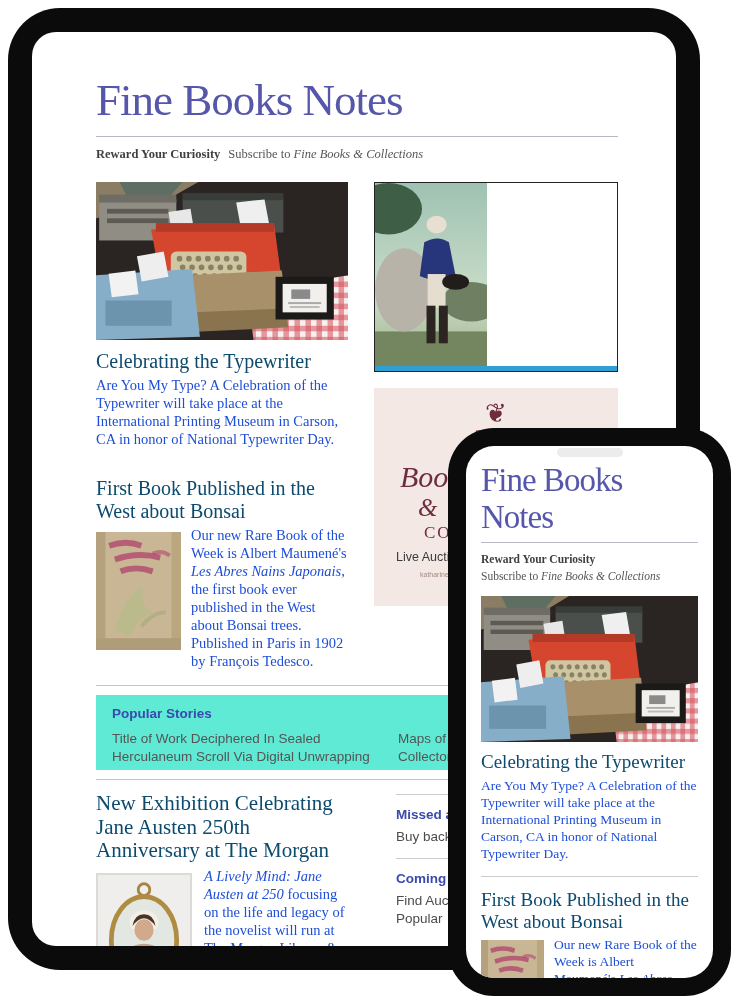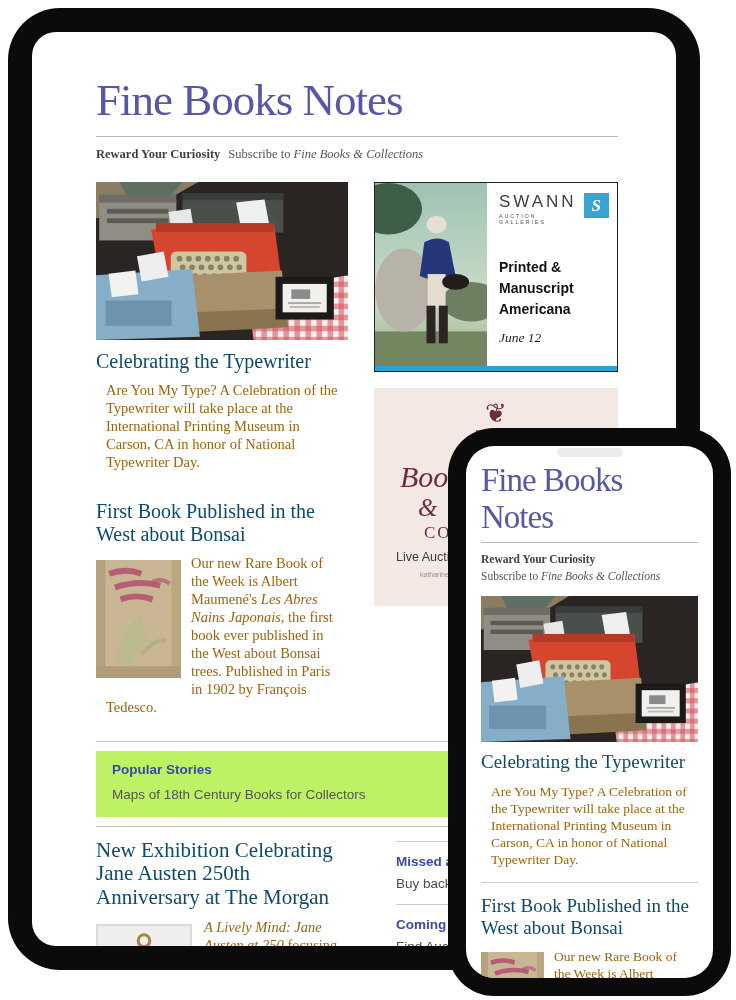--- a/index.html
+++ b/index.html
@@ -16,41 +16,41 @@
           border-radius:28px;overflow:hidden;}
   .notch{position:absolute;left:50%;top:2px;transform:translateX(-50%);width:66px;height:9px;
           background:#ececec;border-radius:6px;}
   .nl-title{font-family:"Liberation Serif",serif;font-weight:400;color:#5656aa;
           letter-spacing:-1px;margin:0;padding-bottom:10px;border-bottom:1px solid #b9b9c6;}
   .tagline{color:#555;font-family:Liberation Serif, serif;}
   .tagline b{color:#3f3f3f;}
   .tagline i{font-style:italic;}
   h2.headline{font-family:"Liberation Serif",serif;font-weight:400;color:#0c4a6e;
           line-height:1.12;margin:10px 0 5px;}
-  p.body{font-family:"Liberation Serif",serif;color:#a16207;margin:10px;}
+  p.body{font-family:"Liberation Serif",serif;color:#1d4ed8;margin:0;}
   hr.div{border:0;border-top:1px solid #cccccc;margin:16px 0;}
   figure{margin:0;}
   figure svg{display:block;width:100%;height:100%;}
   
   .t-content{padding:42px 58px 0 64px;}
   .t-content .nl-title{font-size:45px;}
   .t-tagline{font-size:12.5px;margin-top:10px;}
   .t-tagline .sep{display:inline-block;width:8px;}
   .t-row{display:flex;gap:26px;margin-top:20px;}
   .t-col-main{width:252px;flex:0 0 auto;}
   .t-col-rail{width:244px;flex:0 0 auto;}
   .t-typewriter-fig{width:252px;height:158px;}
   .t-content h2.headline{font-size:20px;}
   .t-content p.body{font-size:14.5px;line-height:1.24;}
   .t-bonsai-h{margin-top:28px !important;}
   .t-bonsai-fig{float:left;width:85px;height:118px;margin:5px 10px 3px 0;}
   .t-austen-fig{float:left;width:96px;height:118px;margin:5px 12px 2px 0;}
   .clearfix::after{content:"";display:block;clear:both;}
   
-  .popular{background:#bef264;padding:11px 16px 13px;}
+  .popular{background:#5eead4;padding:11px 16px 5px;}
   .popular-h{font-size:13.5px;font-weight:700;color:#3a49ae;margin:0 0 9px;}
   .popular-stories{display:flex;gap:24px;}
   .popular-story{font-size:13.5px;line-height:1.32;color:#555;}
   .popular-story.s1{width:262px;flex:0 0 auto;}
   .popular-story.s2{flex:1;}
   hr.band{border:0;border-top:1px solid #c4c4c4;margin:14px 0 9px;}
   hr.band2{border:0;border-top:1px solid #c4c4c4;margin:9px 0 12px;}
   
   .rail-links hr.div{margin:12px 0;}
   .rail-item h4{font-size:13.5px;font-weight:700;color:#3a49ae;margin:0 0 6px;}
@@ -225,54 +225,40 @@
             </figure>
             <p class="body"><span>Our new Rare Book of the Week is Albert Maumené's </span><i>Les Abres Nains Japonais</i><span>, the first book ever published in the West about Bonsai trees. Published in Paris in 1902 by François Tedesco.</span></p>
           </div>
         </div>
 
         <div class="t-col-rail">
           <div class="swann t-swann">
             <svg class="swann-painting" viewBox="0 0 100 190" preserveAspectRatio="none">
                 <use href="#art-wash"></use>
               </svg>
-            <div class="swann-right">
-              <div class="swann-brandrow">
-                <div>
-                  <div class="swann-brand">SWANN</div>
-                  <div class="swann-sub">AUCTION GALLERIES</div>
-                </div>
-                <div class="swann-logo">S</div>
-              </div>
-              <div class="swann-lines">
-                <div class="swann-line">Printed &amp;</div>
-                <div class="swann-line">Manuscript</div>
-                <div class="swann-line">Americana</div>
-                <div class="swann-date">June 12</div>
-              </div>
-            </div>
             <div class="swann-bar"></div>
           </div>
 
           <div class="stockholm">
             <div class="st-mono">❦</div>
             <div class="st-org">Stockholms Auktionsverk</div>
             <div class="st-script">Books</div>
             <div class="st-amp">&amp;</div>
             <div class="st-caps">COL</div>
             <div class="st-live">Live Auction</div>
             <div class="st-small">katharine</div>
           </div>
         </div>
       </div>
 
       <hr class="band">
       <div class="popular">
         <h3 class="popular-h">Popular Stories</h3>
         <div class="popular-stories">
+          <div class="popular-story s1">Title of Work Deciphered In Sealed Herculaneum Scroll Via Digital Unwrapping</div>
           <div class="popular-story s2">Maps of 18th Century Books for Collectors</div>
         </div>
       </div>
       <hr class="band2">
 
       <div class="t-row" style="margin-top:12px;gap:48px;">
         <div class="t-col-main">
           <h2 class="headline" style="font-size:21px;margin-top:0;">New Exhibition Celebrating Jane Austen 250th Anniversary at The Morgan</h2>
           <div class="clearfix">
             <figure class="t-austen-fig">

